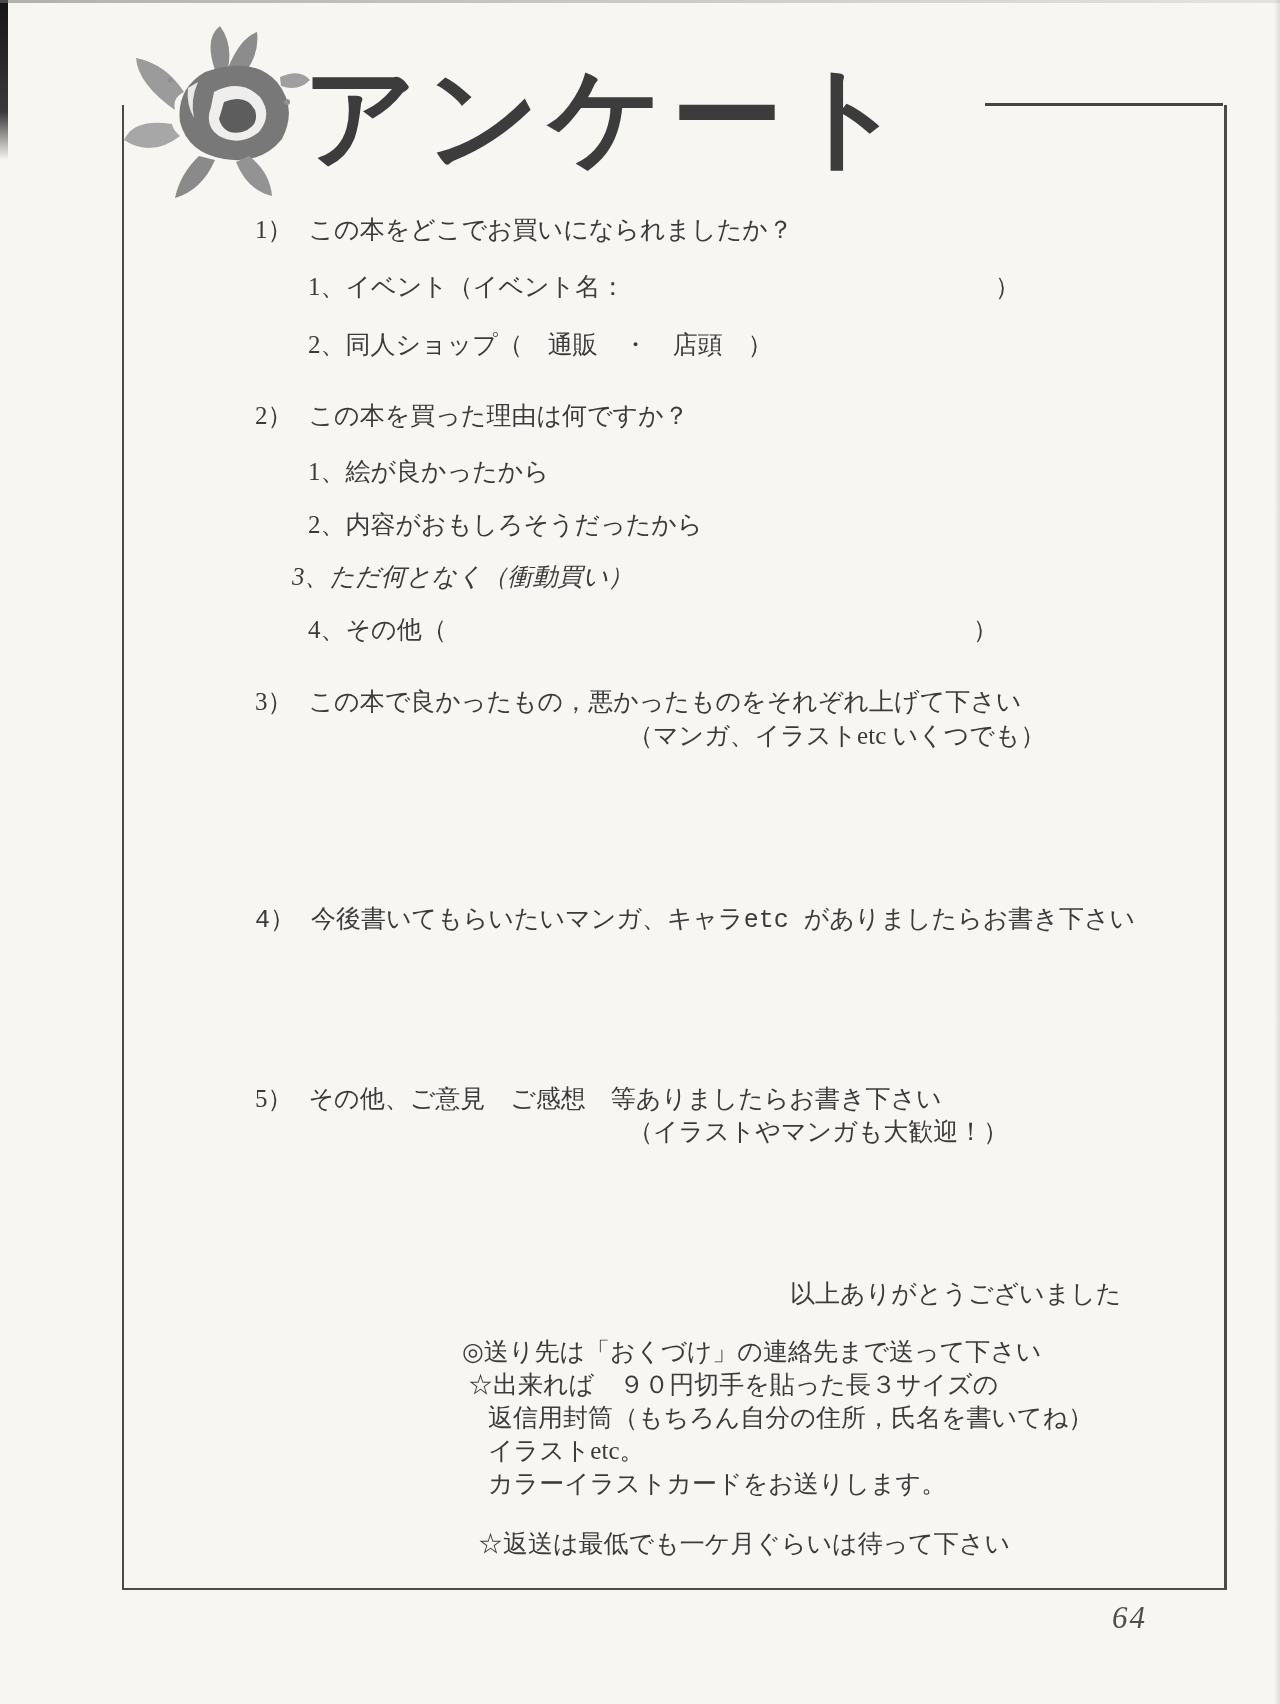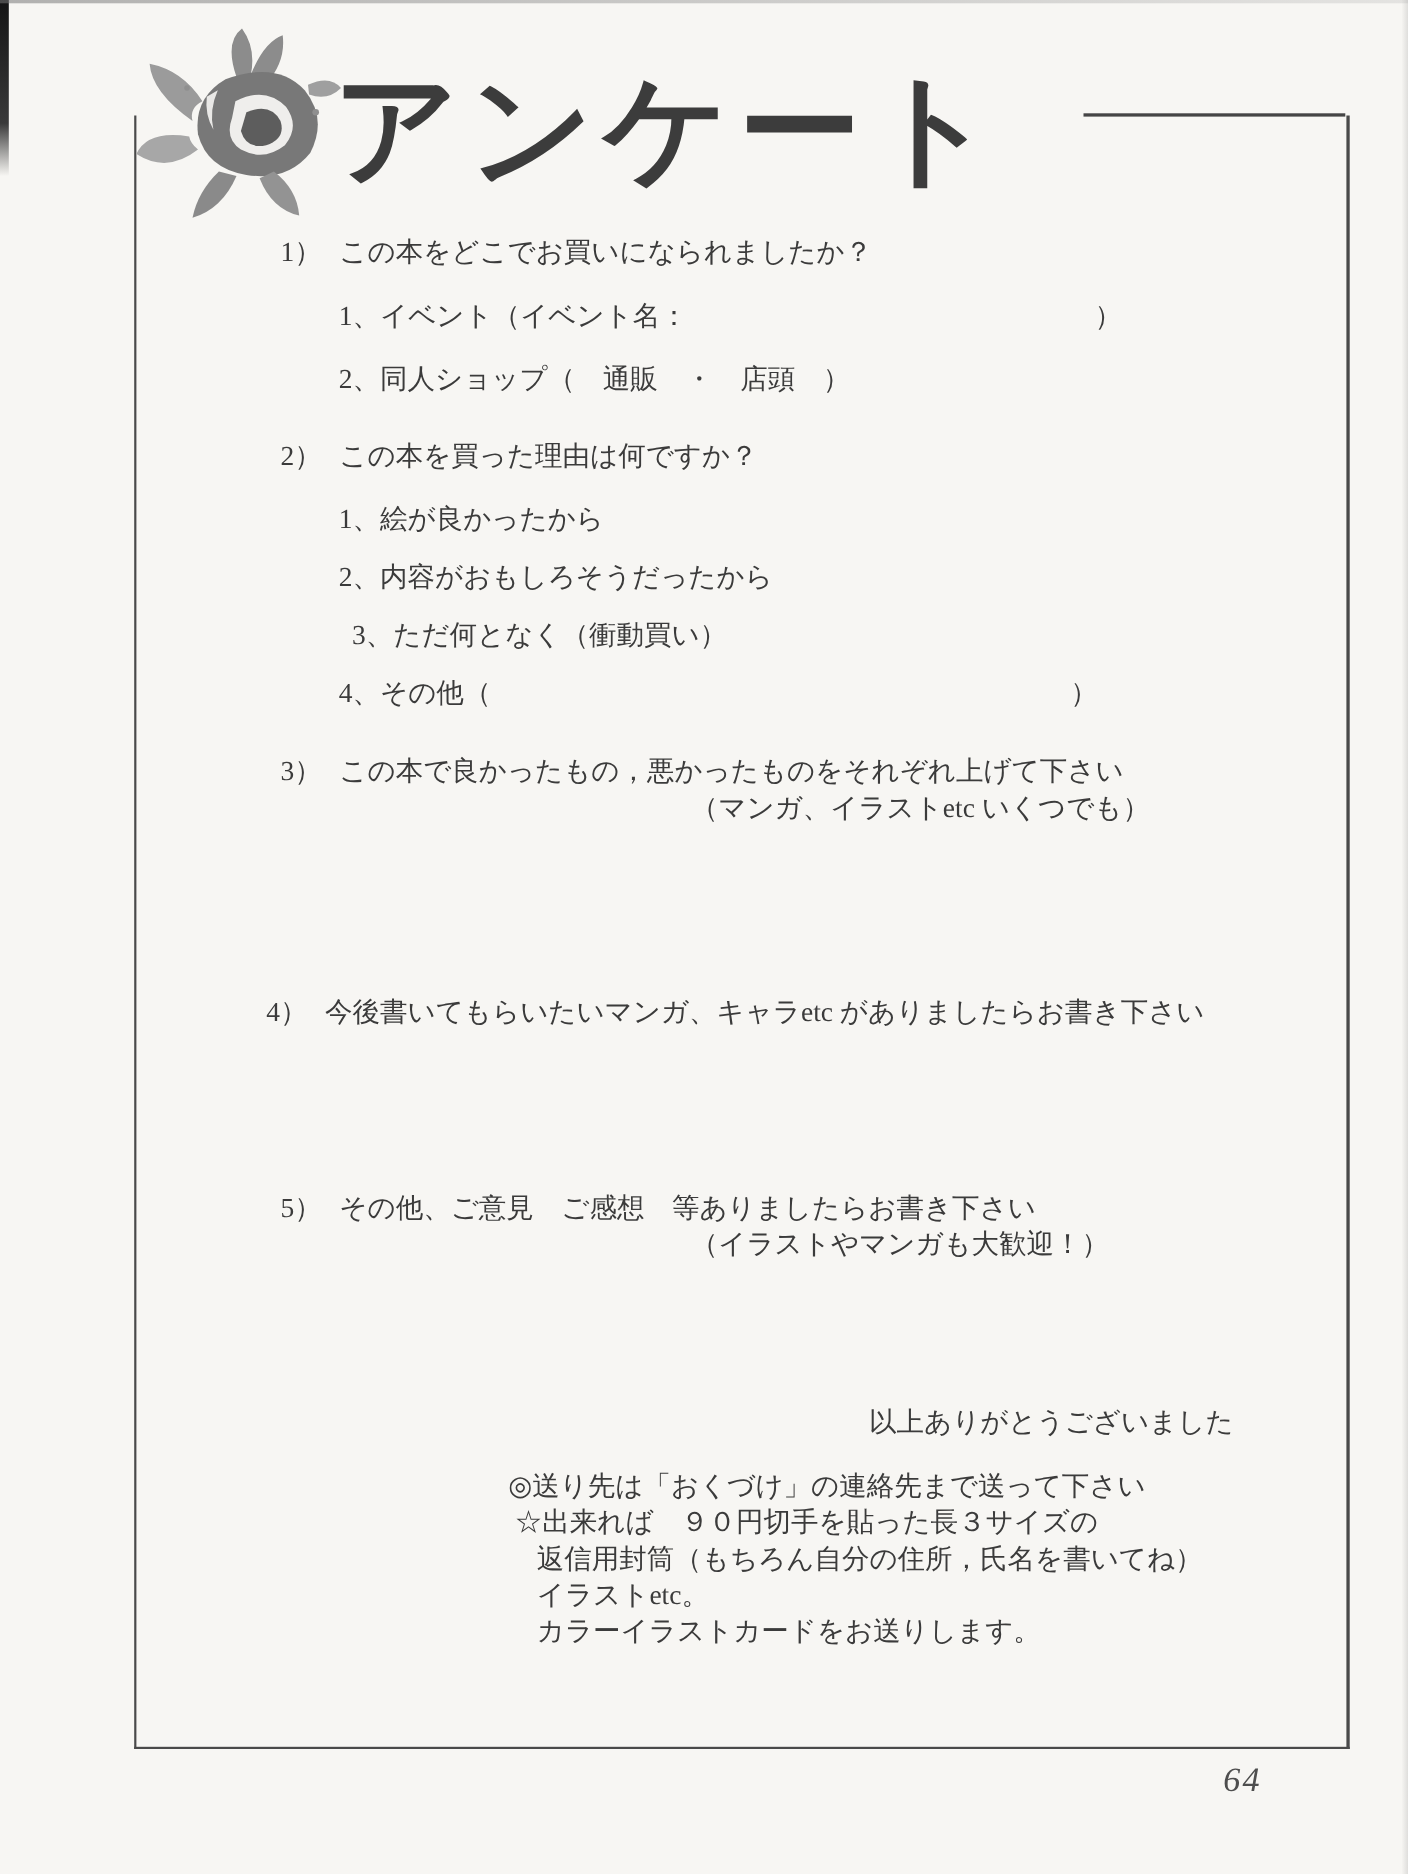--- a/index.html
+++ b/index.html
@@ -142,46 +142,47 @@
     <span class="q-label">2）</span><span>この本を買った理由は何ですか？</span>
   </div>
   <div class="opt-row" style="left:308px; top:455px; width:690px;">
     <span>1、絵が良かったから</span>
     <span></span>
   </div>
   <div class="opt-row" style="left:308px; top:508px; width:690px;">
     <span>2、内容がおもしろそうだったから</span>
     <span></span>
   </div>
-  <div class="opt-row" style="left:320px; top:560px; width:690px;">
+  <div class="opt-row" style="left:292px; top:560px; width:690px;font-style:italic;">
     <span>3、ただ何となく（衝動買い）</span>
     <span></span>
   </div>
   <div class="opt-row" style="left:308px; top:613px; width:690px;">
     <span>4、その他（</span>
     <span>）</span>
   </div>
 
   <div class="jp" style="left:255px; top:686px;">
     <span class="q-label">3）</span><span>この本で良かったもの，悪かったものをそれぞれ上げて下さい</span>
   </div>
   <div class="jp" style="left:628px; top:720px;">（マンガ、イラストetc いくつでも）</div>
 
-  <div class="jp" style="left:242px; top:905px;">
+  <div class="jp" style="left:255px; top:905px;font-family:Liberation Mono, monospace;">
     <span class="q-label">4）</span><span>今後書いてもらいたいマンガ、キャラetc がありましたらお書き下さい</span>
   </div>
 
   <div class="jp" style="left:255px; top:1083px;">
     <span class="q-label">5）</span><span>その他、ご意見　ご感想　等ありましたらお書き下さい</span>
   </div>
   <div class="jp" style="left:628px; top:1116px;">（イラストやマンガも大歓迎！）</div>
 
   <div class="jp" style="left:790px; top:1278px;">以上ありがとうございました</div>
 
   <div class="jp" style="left:462px; top:1336px;">◎送り先は「おくづけ」の連絡先まで送って下さい</div>
   <div class="jp" style="left:468px; top:1369px;">☆出来れば　９０円切手を貼った長３サイズの</div>
   <div class="jp" style="left:488px; top:1402px;">返信用封筒（もちろん自分の住所，氏名を書いてね）</div>
   <div class="jp" style="left:488px; top:1435px;">イラストetc。</div>
   <div class="jp" style="left:488px; top:1468px;">カラーイラストカードをお送りします。</div>
+  <div class="jp" style="left:478px; top:1528px;">☆返送は最低でも一ケ月ぐらいは待って下さい</div>
 
   <div class="page-number">64</div>
 
 </div>
 
 </body></html>

